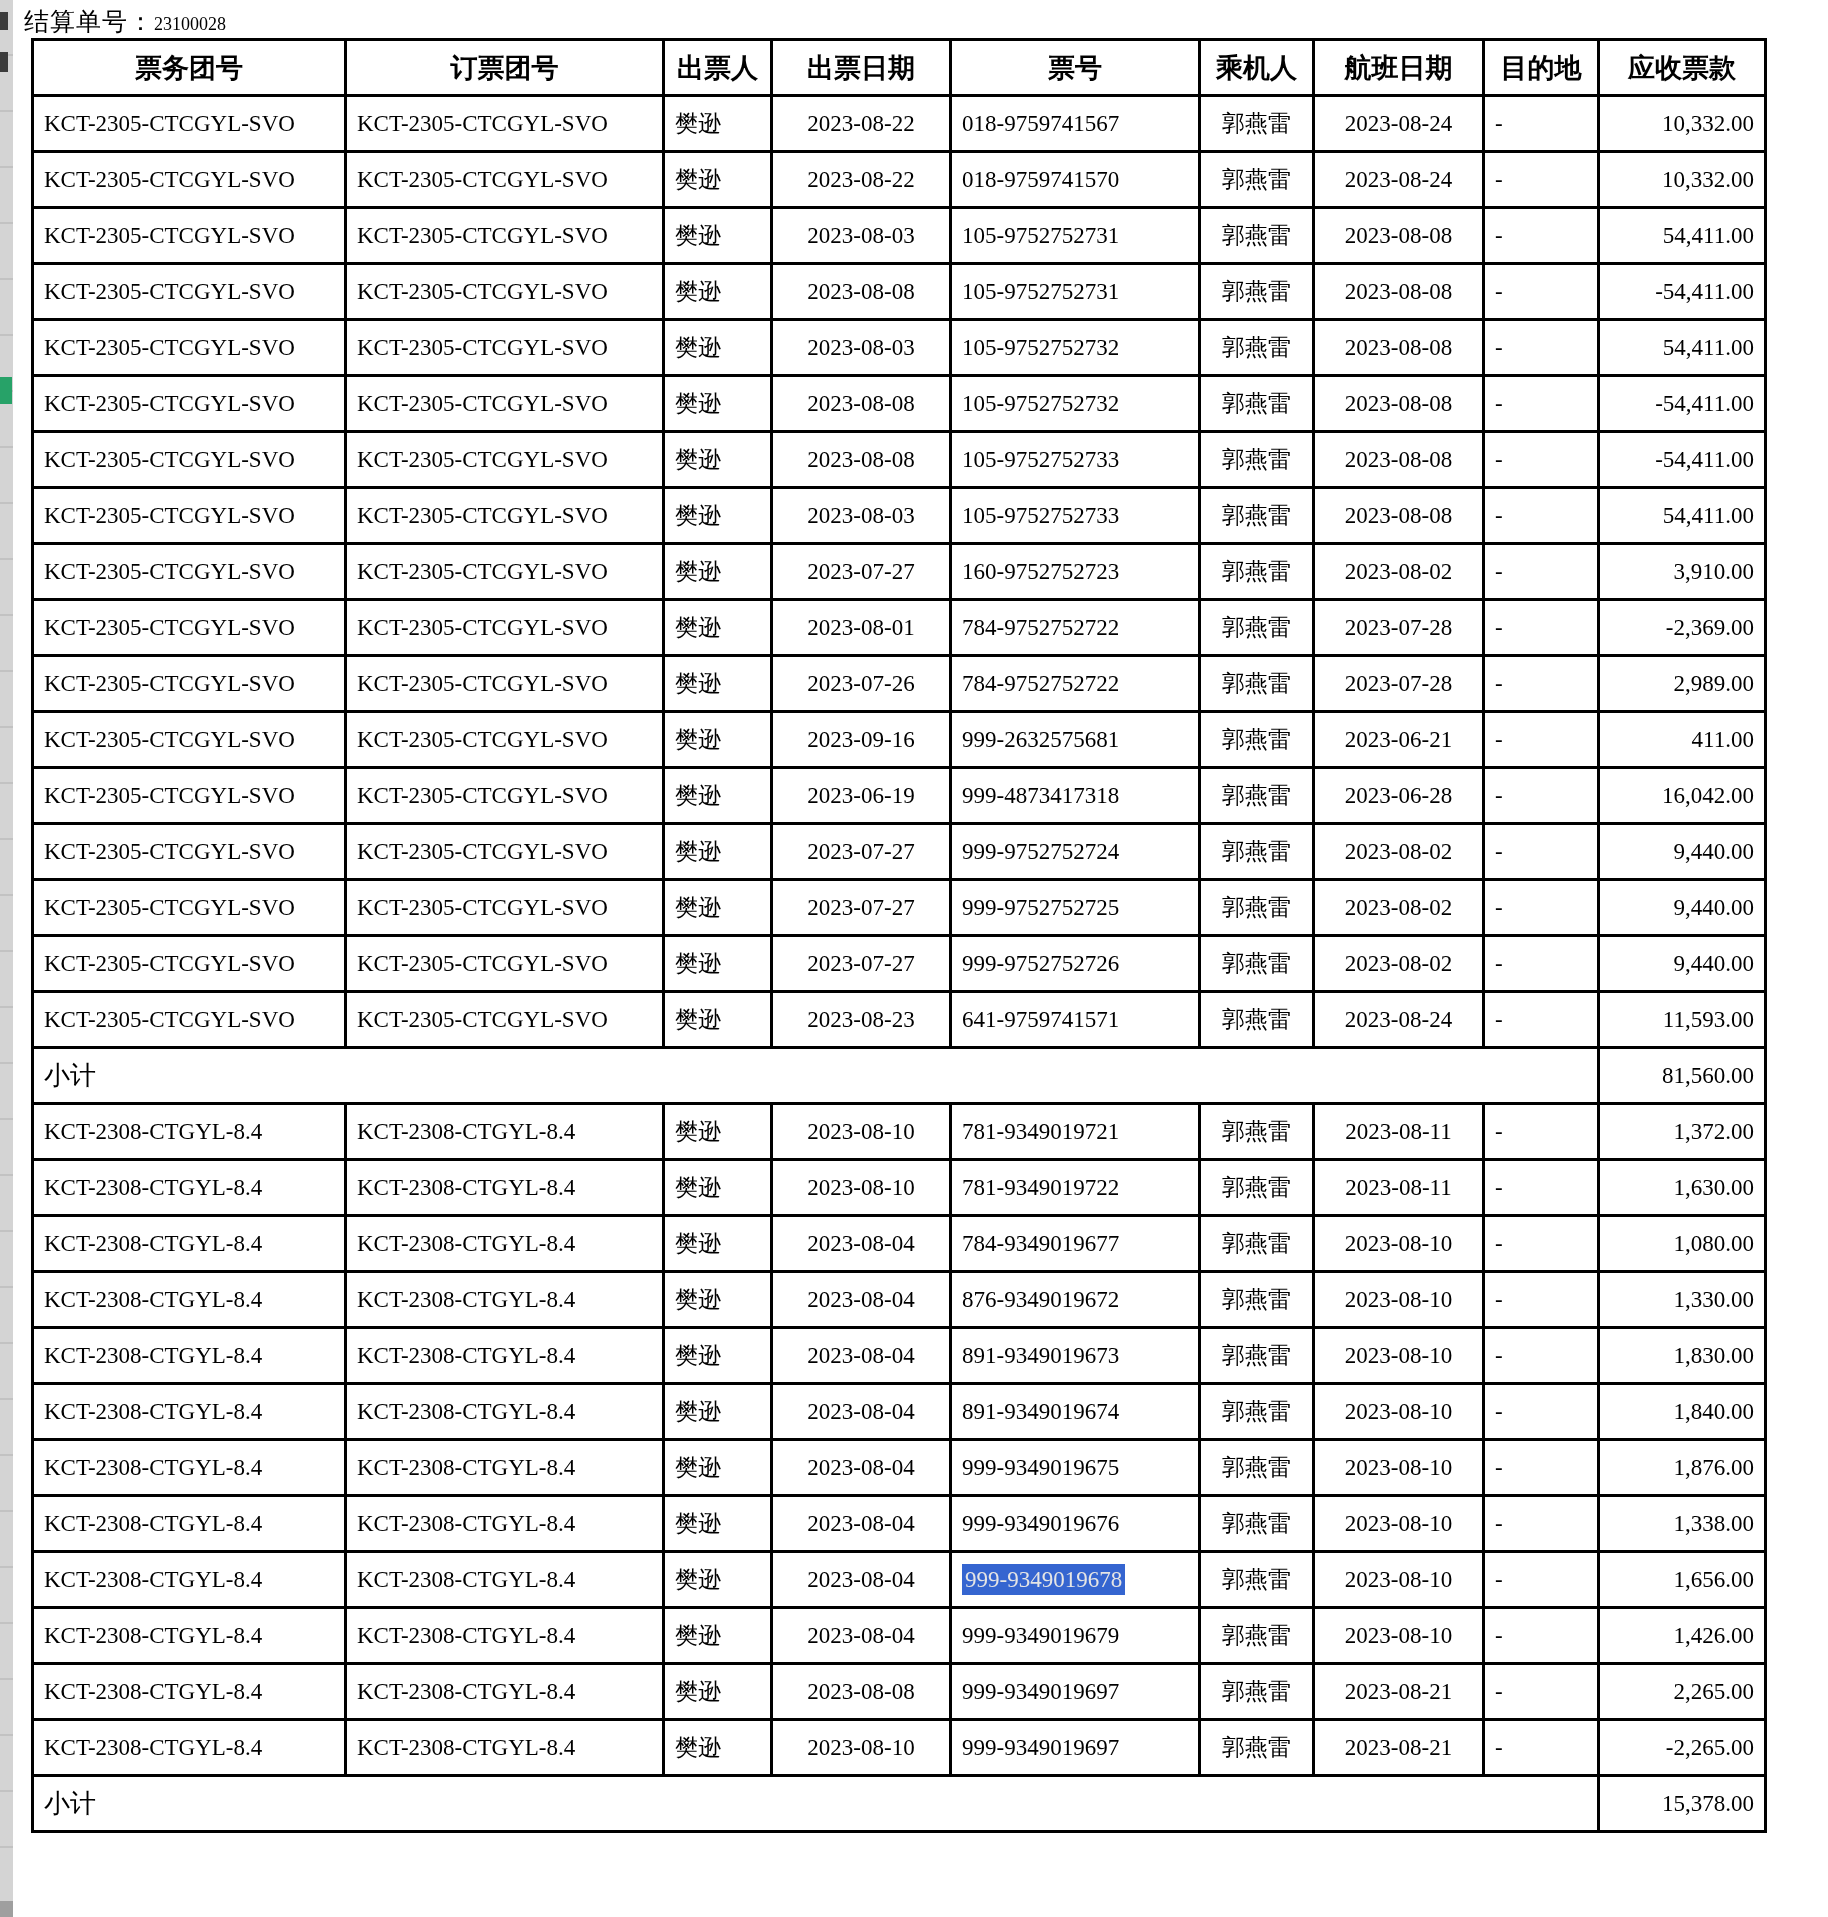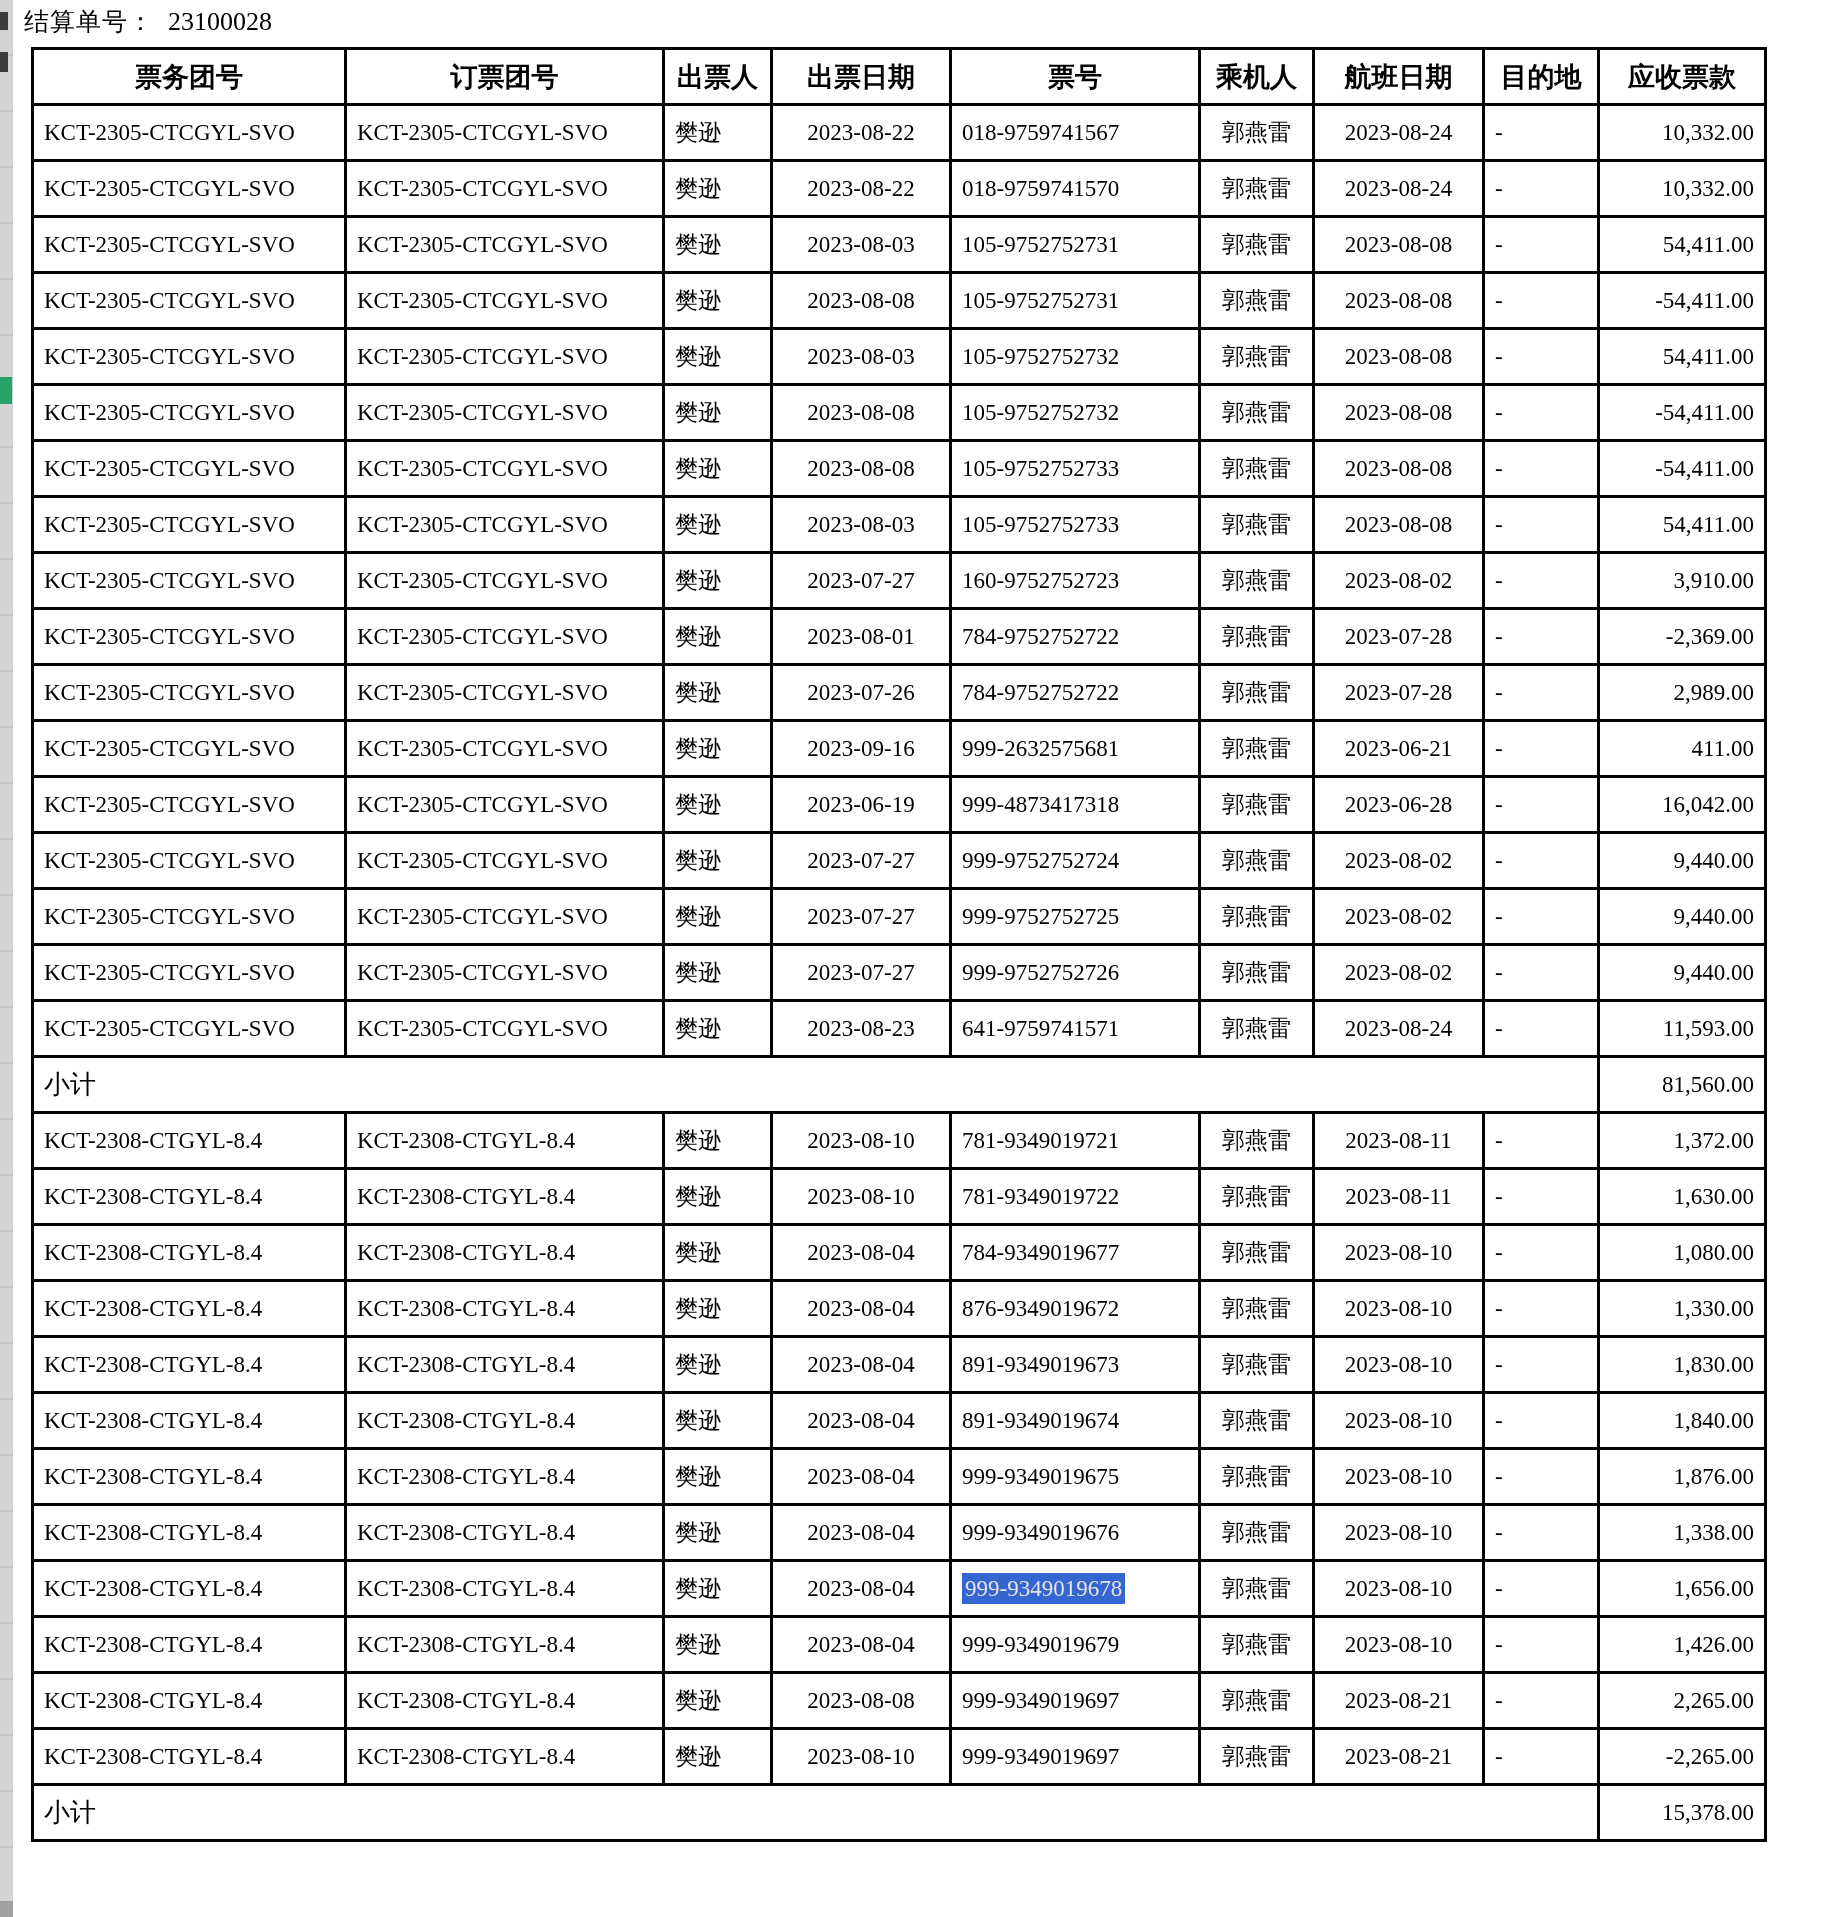--- a/index.html
+++ b/index.html
@@ -23,24 +23,24 @@
   .strip-green { position:absolute; left:0; top:377px; width:12px; height:27px; background:var(--green,#27a268); }
   .strip-bottom { position:absolute; left:0; bottom:0; width:13px; height:16px; background:#9f9f9f; }
 
   .doc { position:absolute; left:13px; top:0; width:1815px; height:1917px; background:#ffffff; }
 
   .doc-title { position:absolute; left:11px; top:5px; white-space:nowrap; }
   .title-label {
     font-family:"Liberation Sans","DejaVu Sans",sans-serif;
     font-size:25px; letter-spacing:1px;
   }
-  .title-value { font-size:26px; margin-left:14px; }
+  .title-value { font-size:18px; margin-left:0; }
 
   table.grid {
-    position:absolute; left:18px; top:47px;
+    position:absolute; left:18px; top:38px;
     width:1733px; table-layout:fixed; border-collapse:collapse;
   }
   .grid th, .grid td {
     border:3px solid #000;
     height:53px;
     padding:0 10px;
     white-space:nowrap; overflow:hidden;
     font-size:23px;
     background:#fff;
   }

